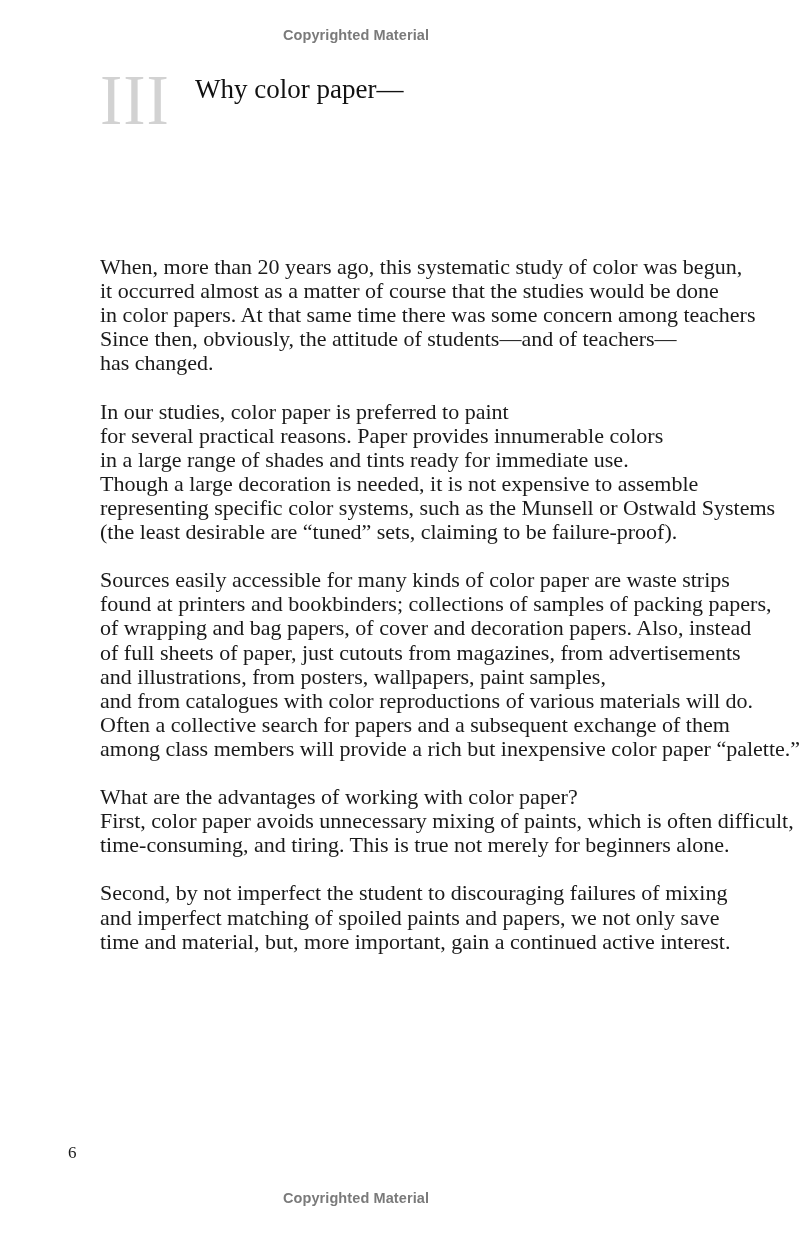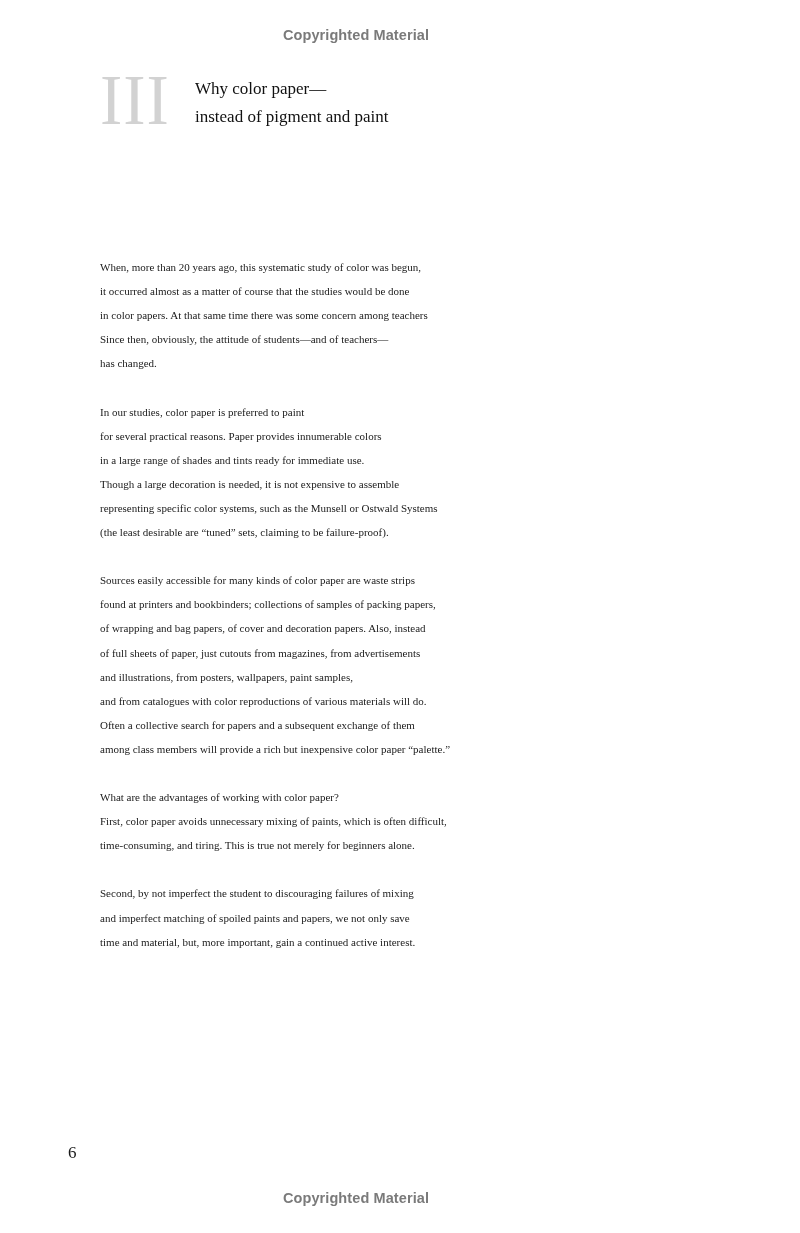--- a/index.html
+++ b/index.html
@@ -11,45 +11,44 @@
   }
   .wm-top { top: 27px; }
   .wm-bottom { top: 1190px; }
   .chapter-numeral {
     position: absolute; left: 100px; top: 68px;
     font-family: "Liberation Serif", serif; font-size: 72px; line-height: 64px;
     color: #d2d2d2; letter-spacing: 1px; transform: scaleX(0.93); transform-origin: left top;
   }
   .chapter-title {
     position: absolute; left: 195px; top: 75px;
-    font-family: "Liberation Serif", serif; font-size: 17px; line-height: 28px;
+    font-family: "Liberation Serif", serif; font-size: 27px; line-height: 28px;
     color: #111;
   }
   .chapter-title div { white-space: nowrap; }
   .body-text {
     position: absolute; left: 100px; top: 255px; width: 640px;
-    font-family: "Liberation Serif", serif; font-size: 11px; line-height: 24.1px;
+    font-family: "Liberation Serif", serif; font-size: 22px; line-height: 24.1px;
     color: #1a1a1a;
   }
   .para { margin: 0 0 24.1px 0; }
   .line { white-space: nowrap; display: block; }
   .page-number {
     position: absolute; left: 68px; top: 1143px;
     font-family: "Liberation Serif", serif; font-size: 17px; color: #1a1a1a;
   }
 </style>
 </head>
 <body>
 
 <div class="watermark wm-top">Copyrighted Material</div>
 
 <div class="chapter-numeral">III</div>
 <div class="chapter-title">
   <div>Why color paper—</div>
-  <div>instead of pigment and paint</div>
 </div>
 
 <div class="body-text">
   <div class="para">
     <span class="line">When, more than 20 years ago, this systematic study of color was begun,</span>
     <span class="line">it occurred almost as a matter of course that the studies would be done</span>
     <span class="line">in color papers. At that same time there was some concern among teachers</span>
     <span class="line">Since then, obviously, the attitude of students—and of teachers—</span>
     <span class="line">has changed.</span>
   </div>

